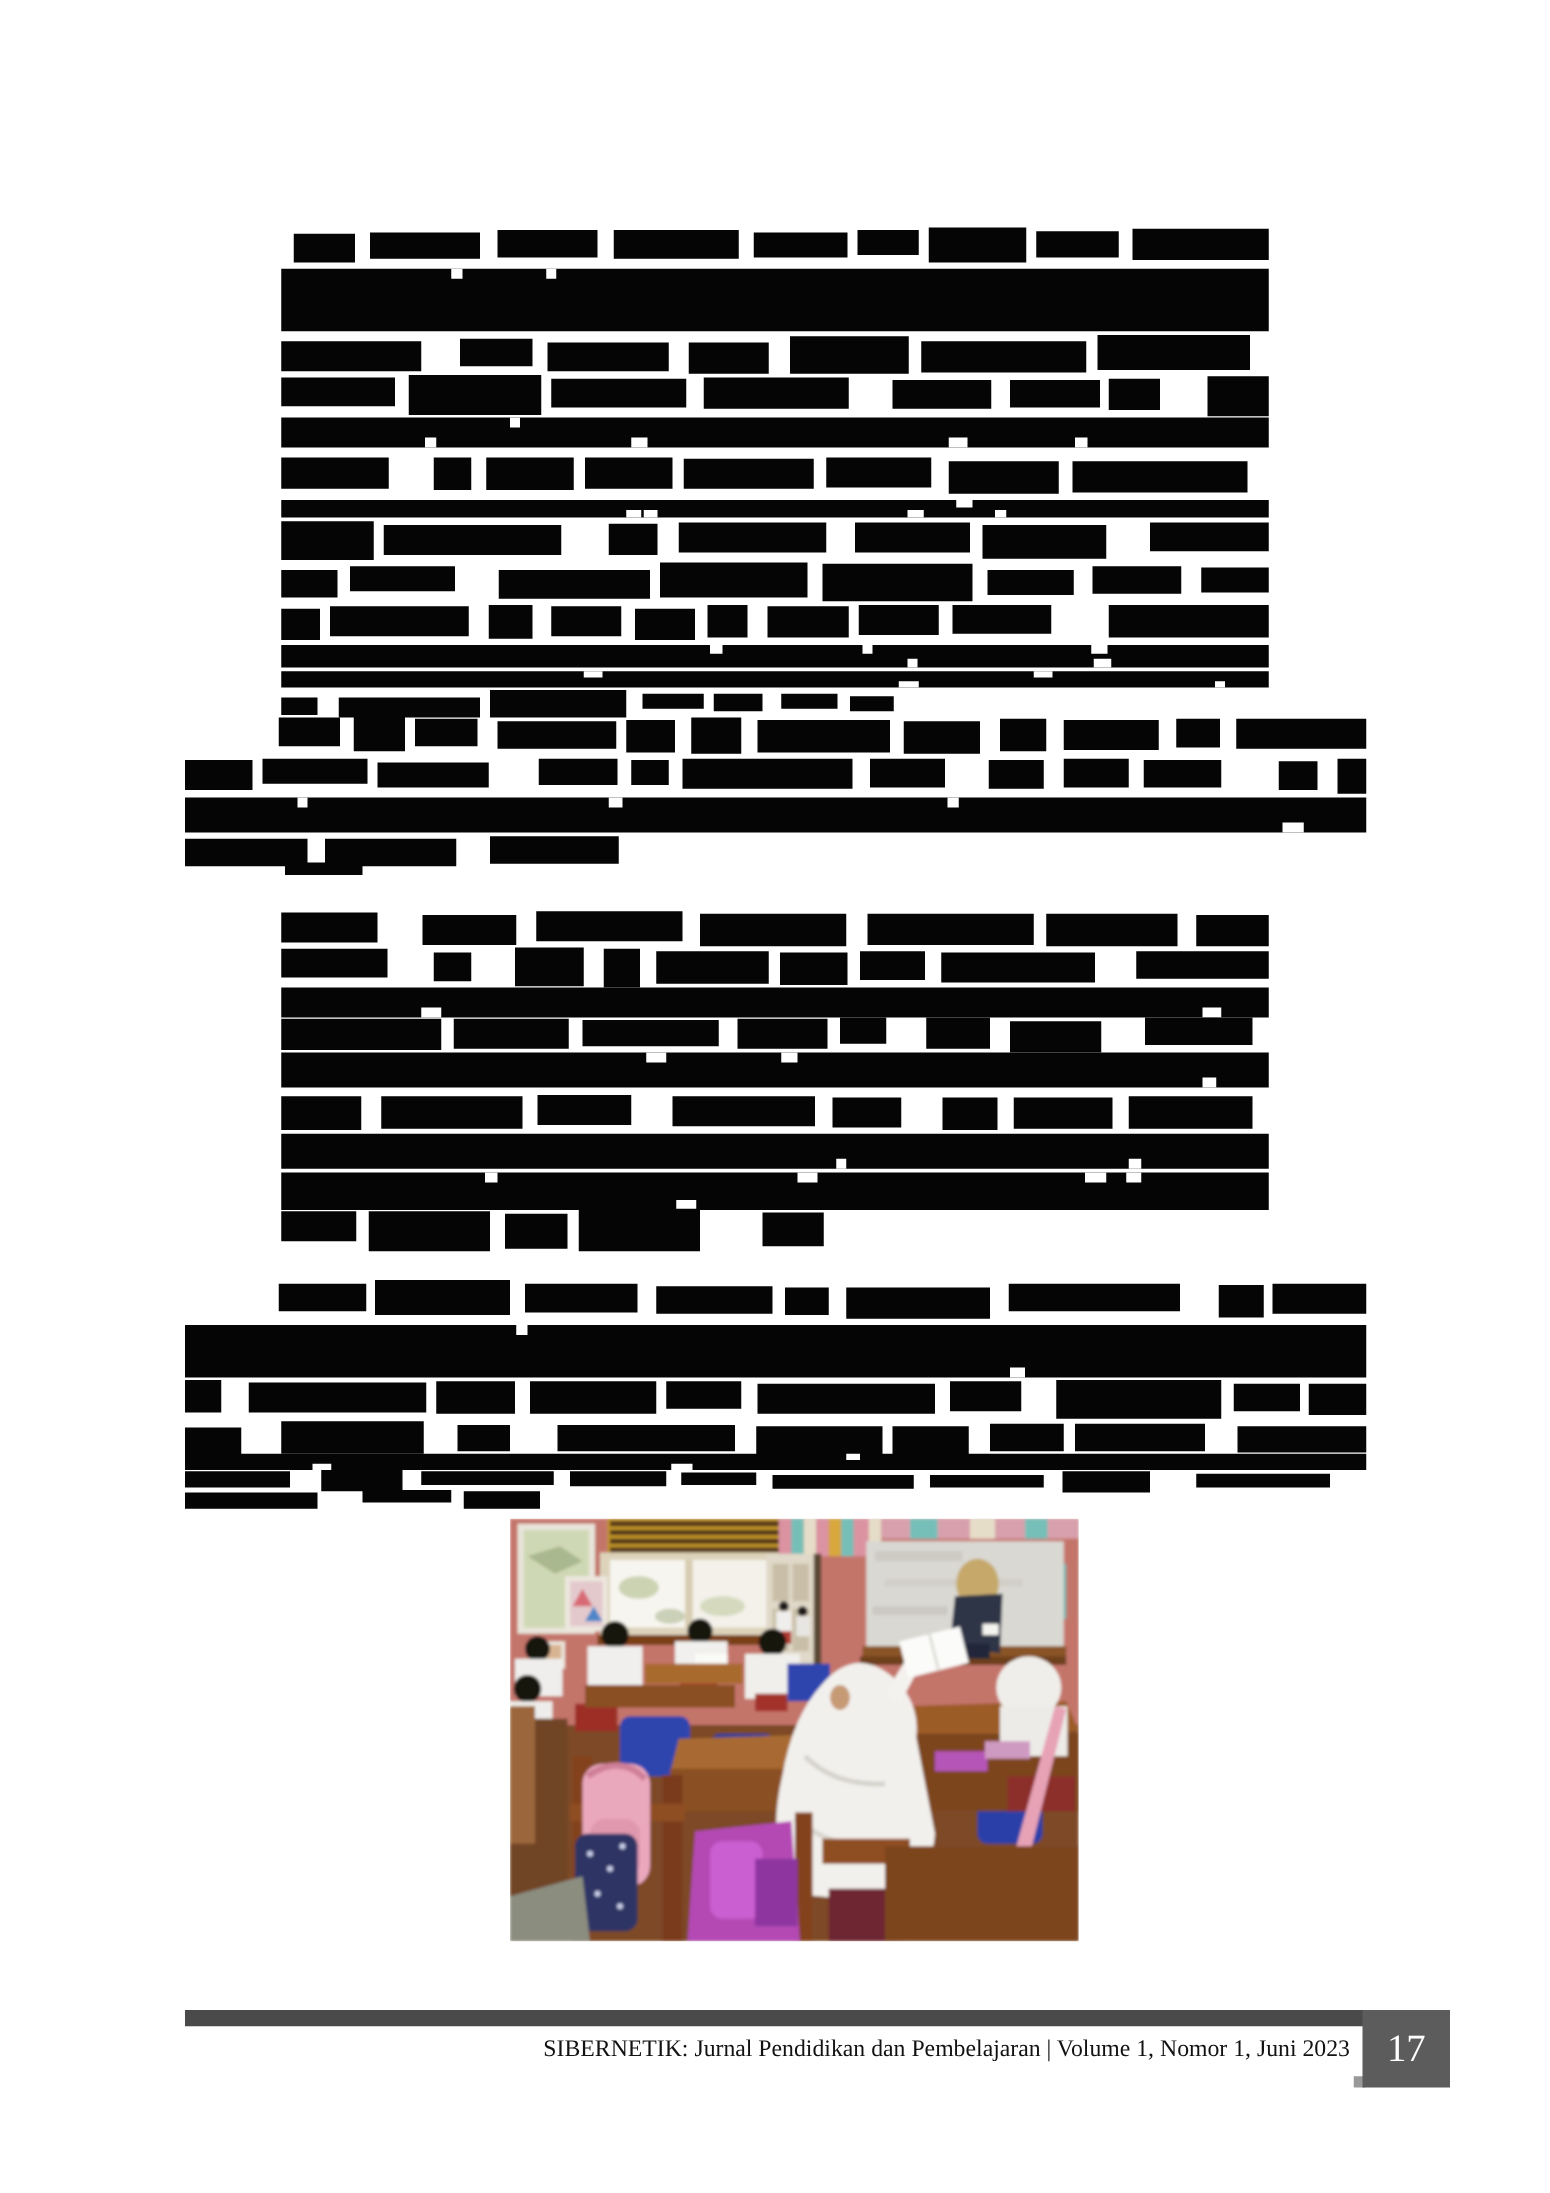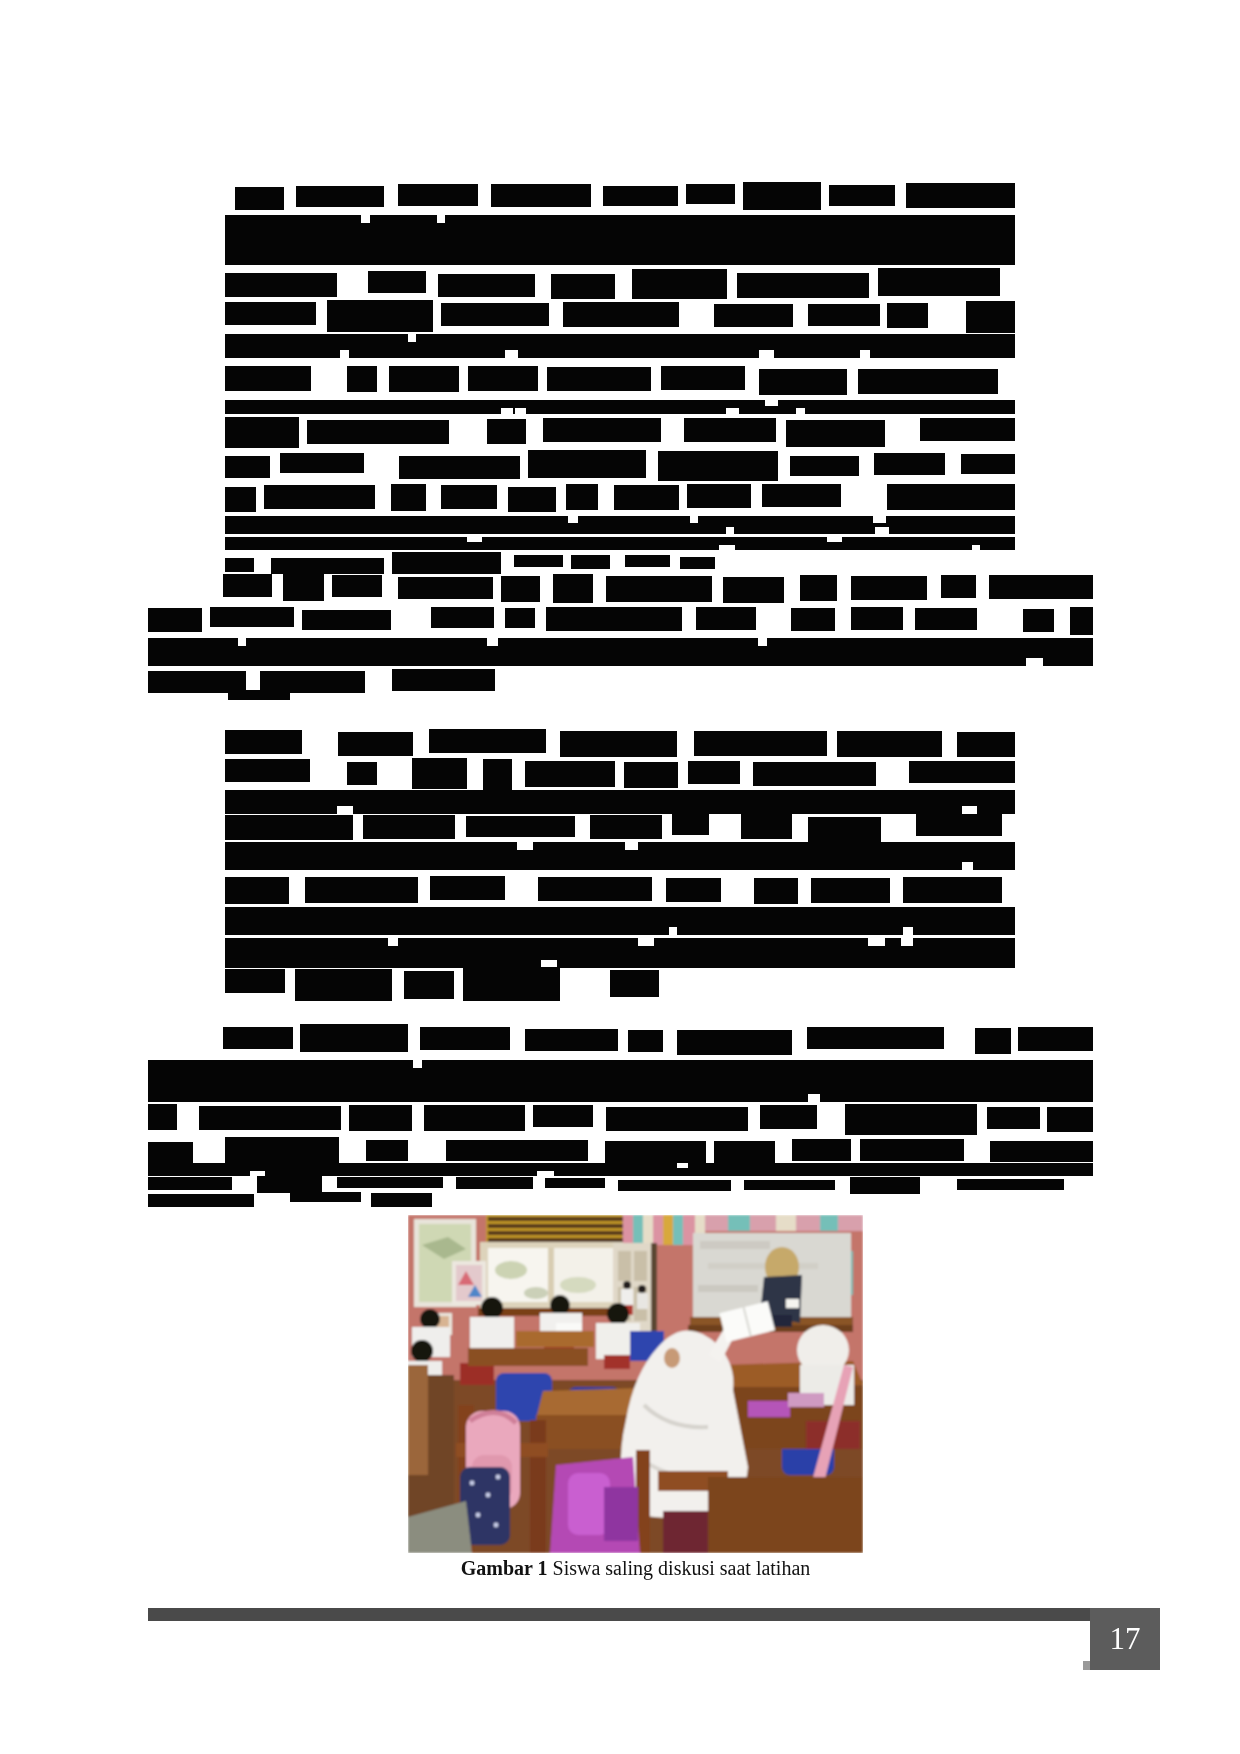--- a/index.html
+++ b/index.html
@@ -423,21 +423,21 @@
           <rect x="160" y="258" width="42" height="62" rx="10" fill="#c95fd0"></rect>
           <rect x="196" y="272" width="34" height="54" fill="#8f35a0"></rect>
           <rect x="250" y="256" width="70" height="20" fill="#8f4d22"></rect>
           <rect x="300" y="262" width="155" height="76" fill="#7c451f"></rect>
           <polygon points="0,302 58,286 64,338 0,338" fill="#8b8d7f"></polygon>
         </g>
       </g>
     </svg>
   </div>
 
-  <div class="caption"><b>Gambar 1</b><span> Siswa saling diskusi saat latihan</span></div>
 
   <div class="footer-bar"></div>
   <div class="pagenum-notch"></div>
   <div class="pagenum-box">
       <span>17</span>
     </div>
+  <div class="footer-text">SIBERNETIK: Jurnal Pendidikan dan Pembelajaran | Volume 1, Nomor 1, Juni 2023</div>
 
 </div>
 
 </body></html>

